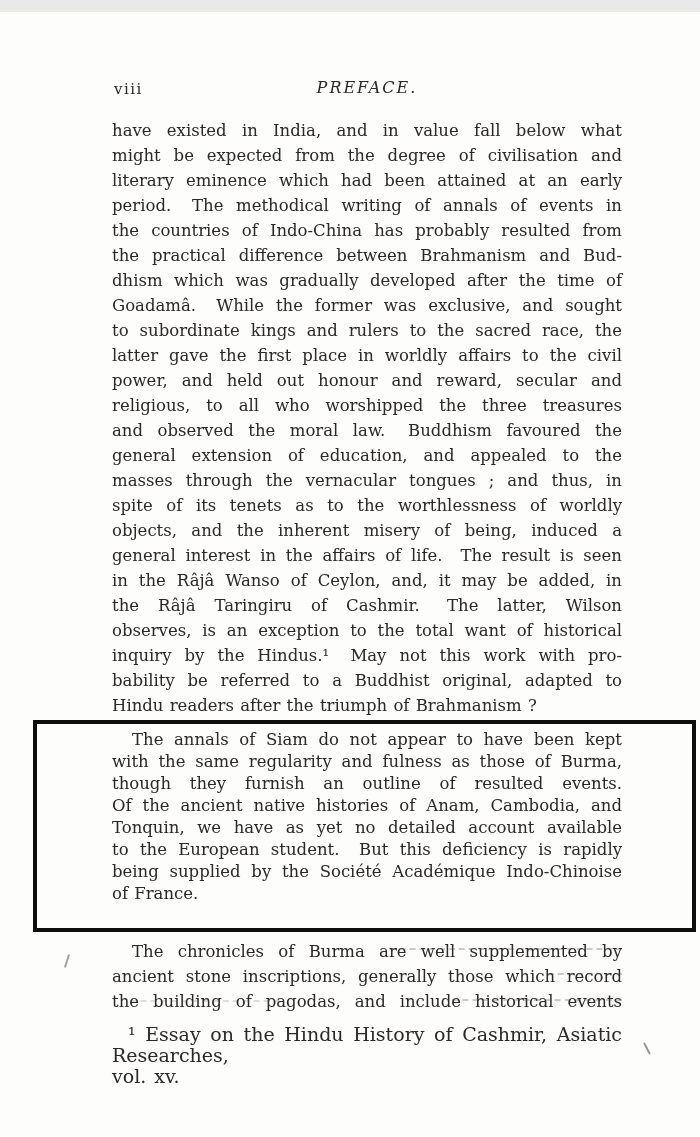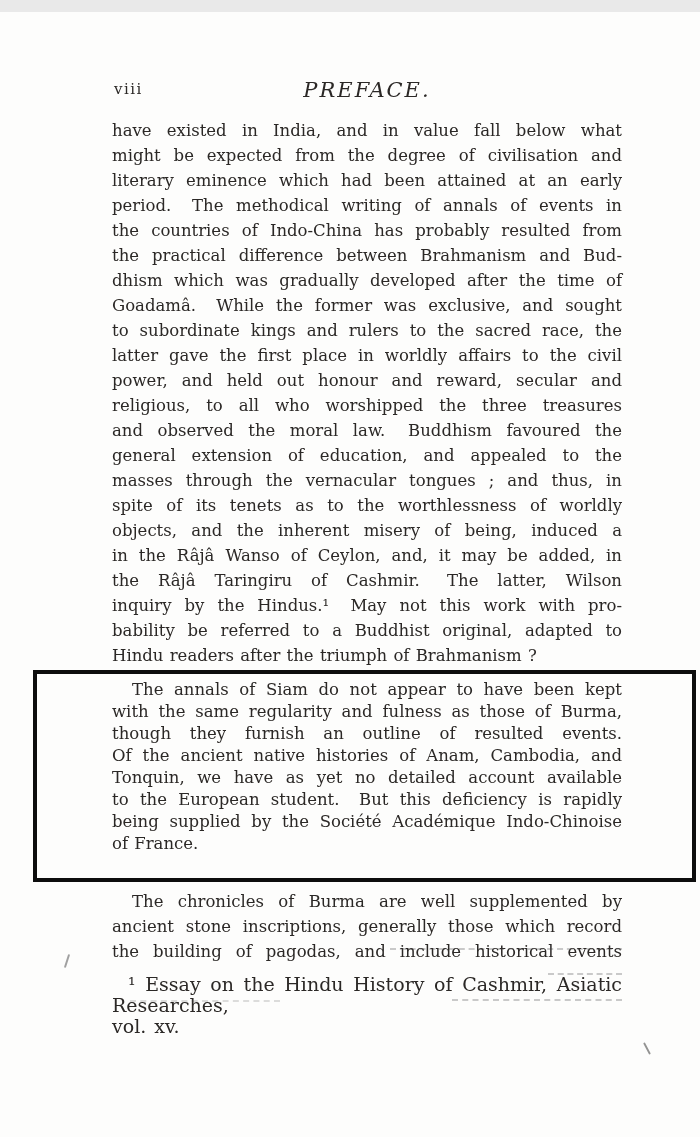--- a/index.html
+++ b/index.html
@@ -23,21 +23,21 @@
   .page-number {
     position: absolute;
     left: 2px;
     top: 2px;
     font-size: 15px;
     letter-spacing: 1.5px;
   }
   .running-title {
     text-align: center;
     font-style: italic;
-    font-size: 21px;
+    font-size: 16px;
     letter-spacing: 2px;
   }
   .bodycol {
     position: absolute;
     top: 106px;
     left: 112px;
     width: 510px;
     font-size: 16.5px;
     line-height: 25px;
     word-spacing: 1px;
@@ -94,22 +94,24 @@
         <div class="line">Goadamâ.  While the former was exclusive, and sought</div>
         <div class="line">to subordinate kings and rulers to the sacred race, the</div>
         <div class="line">latter gave the first place in worldly affairs to the civil</div>
         <div class="line">power, and held out honour and reward, secular and</div>
         <div class="line">religious, to all who worshipped the three treasures</div>
         <div class="line">and observed the moral law.  Buddhism favoured the</div>
         <div class="line">general extension of education, and appealed to the</div>
         <div class="line">masses through the vernacular tongues ; and thus, in</div>
         <div class="line">spite of its tenets as to the worthlessness of worldly</div>
         <div class="line">objects, and the inherent misery of being, induced a</div>
+        <div class="line">general interest in the affairs of life.  The result is seen</div>
         <div class="line">in the Râjâ Wanso of Ceylon, and, it may be added, in</div>
         <div class="line">the Râjâ Taringiru of Cashmir.  The latter, Wilson</div>
+        <div class="line">observes, is an exception to the total want of historical</div>
         <div class="line">inquiry by the Hindus.¹  May not this work with pro-</div>
         <div class="line">bability be referred to a Buddhist original, adapted to</div>
         <div class="line last">Hindu readers after the triumph of Brahmanism ?</div>
       </div>
 
     <div class="highlight-box">
       <div class="paragraph">
           <div class="line indent">The annals of Siam do not appear to have been kept</div>
           <div class="line">with the same regularity and fulness as those of Burma,</div>
           <div class="line">though they furnish an outline of resulted events.</div>

